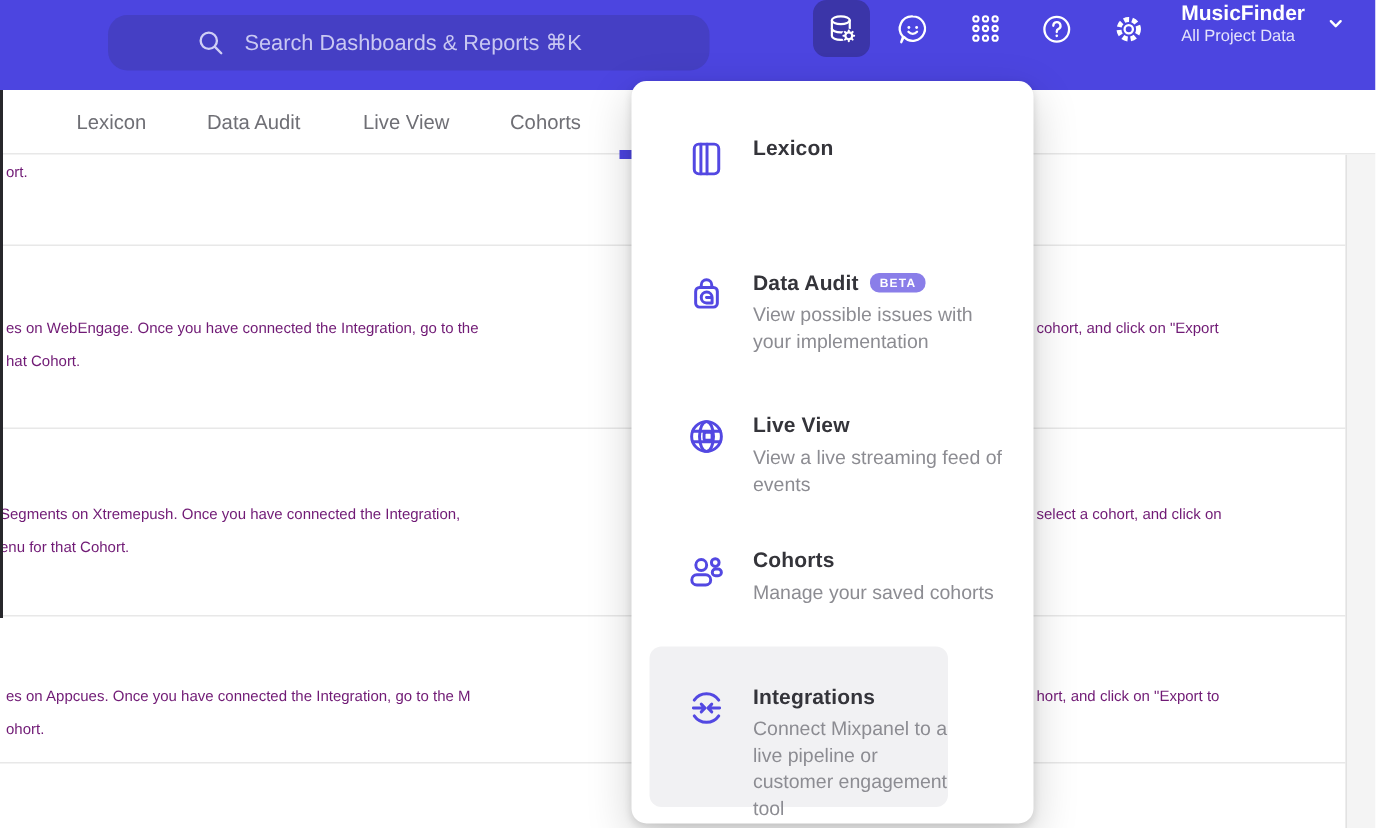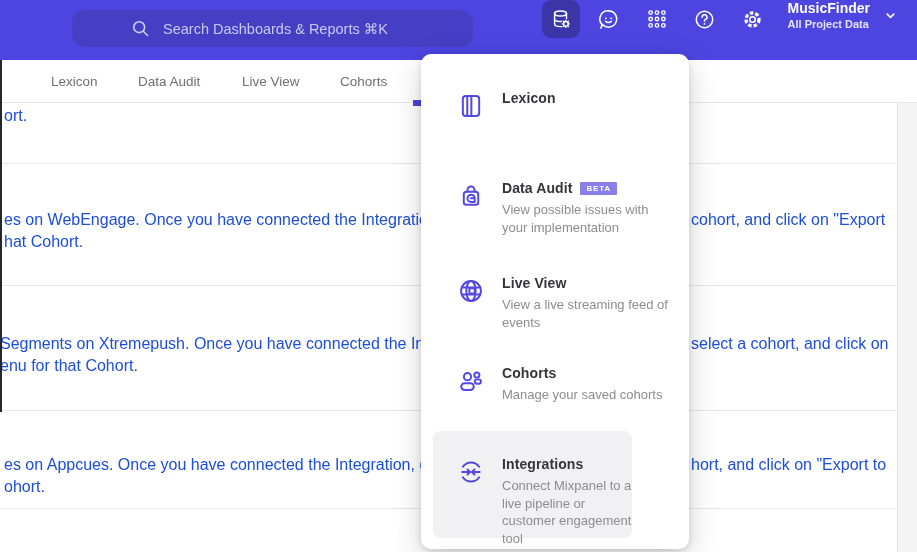--- a/index.html
+++ b/index.html
@@ -18,57 +18,57 @@
     font-family:"Liberation Sans", sans-serif; }
   .searchbar input::placeholder { color:#c9c8f2; opacity:1; }
   .hicons { position:absolute; right:20px; top:0; height:60px; display:flex;
     align-items:flex-start; }
   .hbtn { width:38px; height:38px; border-radius:9px; display:flex;
     align-items:center; justify-content:center; margin-left:10px; cursor:pointer; }
   .hbtn.active { background:#3b35a8; }
   .project { display:flex; align-items:center; margin-left:16px; cursor:pointer; }
   .project .names { display:flex; flex-direction:column; line-height:1.25; }
   .pname { color:#fff; font-weight:bold; font-size:14px; }
-  .psub  { color:#e4e3fb; font-weight:bold; font-size:11px; }
+  .psub  { color:#e4e3fb; font-weight:normal; font-size:11px; }
   .chev { margin-left:14px; display:flex; }
 
   
   .tabbar { position:absolute; left:0; top:60px; width:917px; height:43px;
     background:#fff; border-bottom:1px solid #e8e8e8; z-index:3; }
   .tab { position:absolute; top:0; height:42px; display:flex; align-items:center;
     color:#6f6f75; font-size:13.5px; cursor:pointer; }
   .tab-indicator { position:absolute; left:413px; top:40px; width:46px; height:6px;
     background:#4c45e0; z-index:4; }
 
   
   .content { position:absolute; left:0; top:103px; width:917px; height:449px;
     background:#fff; z-index:1; }
   .gutter { position:absolute; left:897px; top:103px; width:20px; height:449px;
     background:#f4f4f4; border-left:1px solid #e2e2e2; z-index:2; }
   .leftstrip { position:absolute; left:0; top:60px; width:2px; height:352px;
     background:#27272b; z-index:5; }
   .divider { position:absolute; left:0; width:897px; height:1px;
     background:#e8e8e8; z-index:2; }
-  .bgtext { position:absolute; color:#1d4ed8; font-size:16px; line-height:22px;
+  .bgtext { position:absolute; color:#701a75; font-size:10px; line-height:22px;
     white-space:nowrap; z-index:2; }
 
   
   .panel { position:absolute; left:421px; top:54px; width:268px; height:495px;
     background:#fff; border-radius:10px; z-index:50;
     box-shadow:0 2px 6px rgba(0,0,0,0.12), 0 10px 30px rgba(0,0,0,0.18); }
   .menu-item { position:absolute; left:0; width:268px; display:flex; gap:17px;
     padding-left:36px; cursor:pointer; }
   .menu-item .mi-icon { width:28px; height:28px; flex:0 0 28px; margin-top:2px; }
   .mi-text { width:172px; }
   .mi-title-row { display:flex; align-items:center; gap:8px; }
   .mi-title { color:#34343a; font-size:14px; font-weight:bold; line-height:17px;
     letter-spacing:.1px; }
   .mi-desc { color:#8c8c92; font-size:13px; line-height:17.5px; margin-top:4px; }
   .badge { background:#8a7ee9; color:#fff; font-size:8px; font-weight:bold;
-    letter-spacing:.8px; padding:3px 6px 2px; border-radius:1px; line-height:1; }
+    letter-spacing:.8px; padding:3px 6px 2px; border-radius:6px; line-height:1; }
   .menu-item.highlighted { left:12px; width:199px; height:107px;
     background:#f1f1f3; border-radius:8px; padding-left:24px; padding-top:25px; }
 
   svg { display:block; }
 </style>
 </head>
 <body>
 
 <div class="stage">
 

